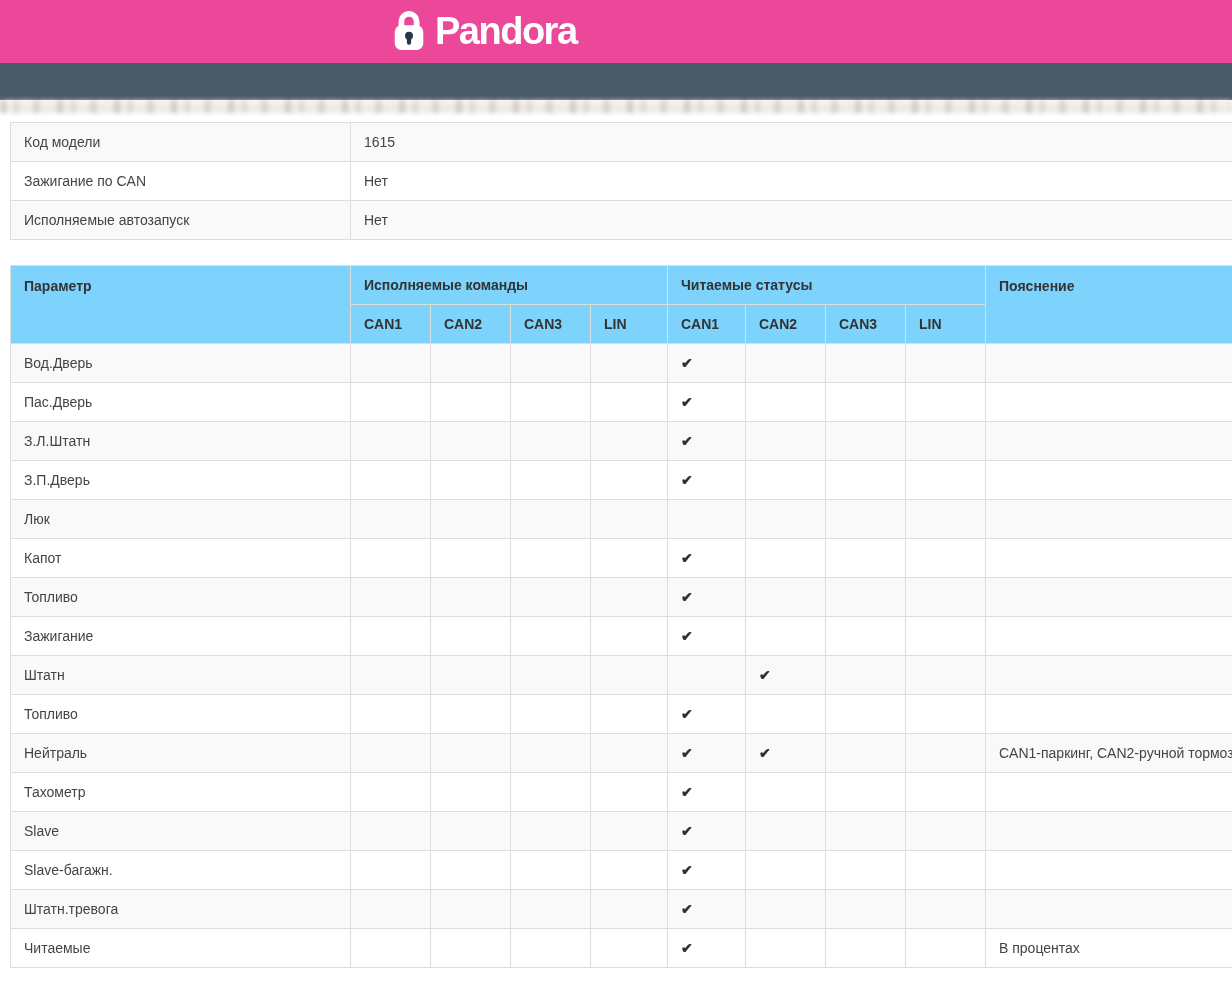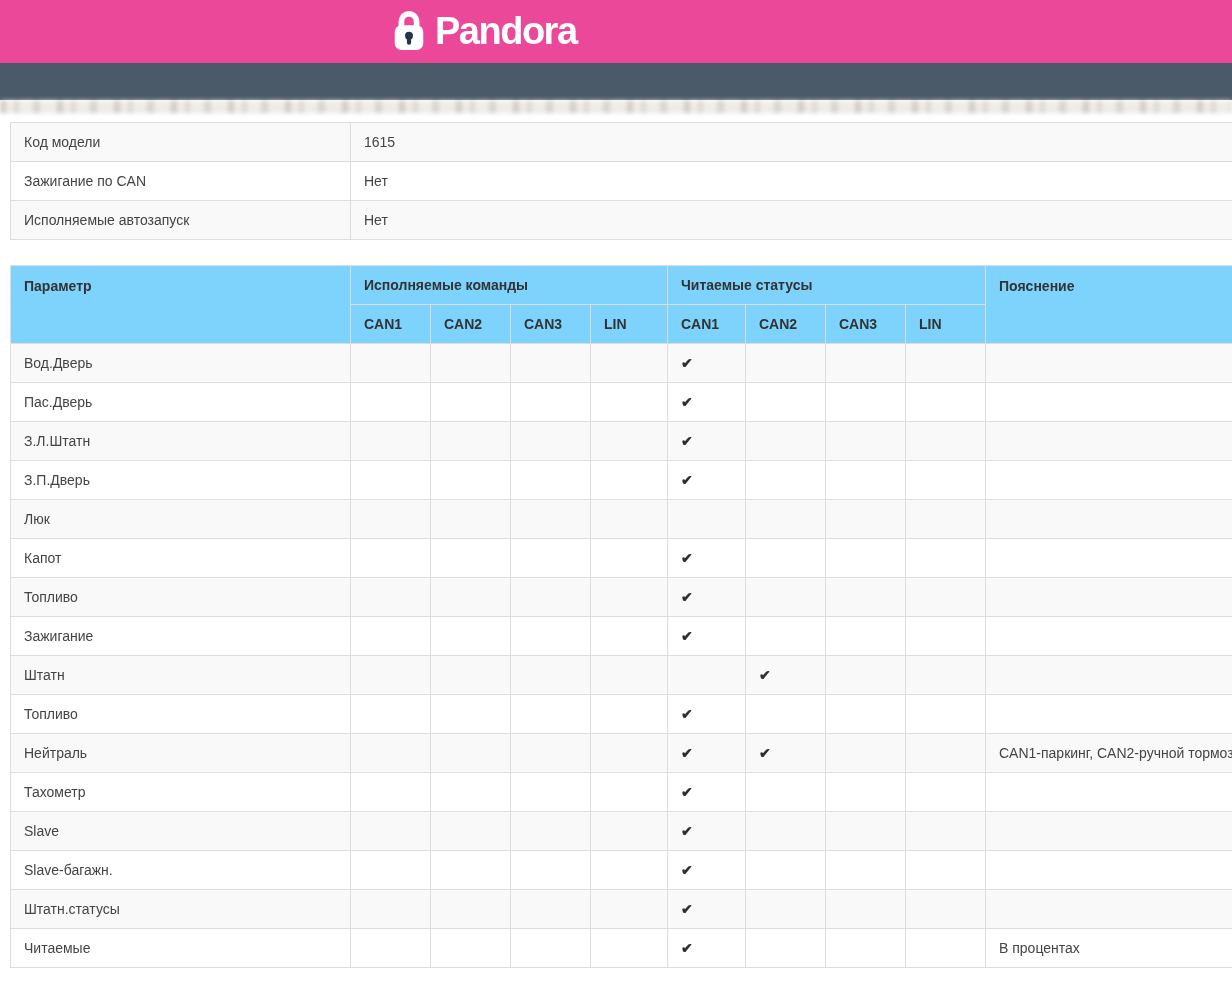--- a/index.html
+++ b/index.html
@@ -323,21 +323,21 @@
         <td class="check-cell"></td>
         <td class="check-cell"></td>
         <td class="check-cell"></td>
         <td class="check-cell">✔</td>
         <td class="check-cell"></td>
         <td class="check-cell"></td>
         <td class="check-cell"></td>
         <td></td>
       </tr>
       <tr>
-        <td>Штатн.статусы</td>
+        <td>Штатн.тревога</td>
         <td class="check-cell"></td>
         <td class="check-cell"></td>
         <td class="check-cell"></td>
         <td class="check-cell"></td>
         <td class="check-cell">✔</td>
         <td class="check-cell"></td>
         <td class="check-cell"></td>
         <td class="check-cell"></td>
         <td></td>
       </tr>

